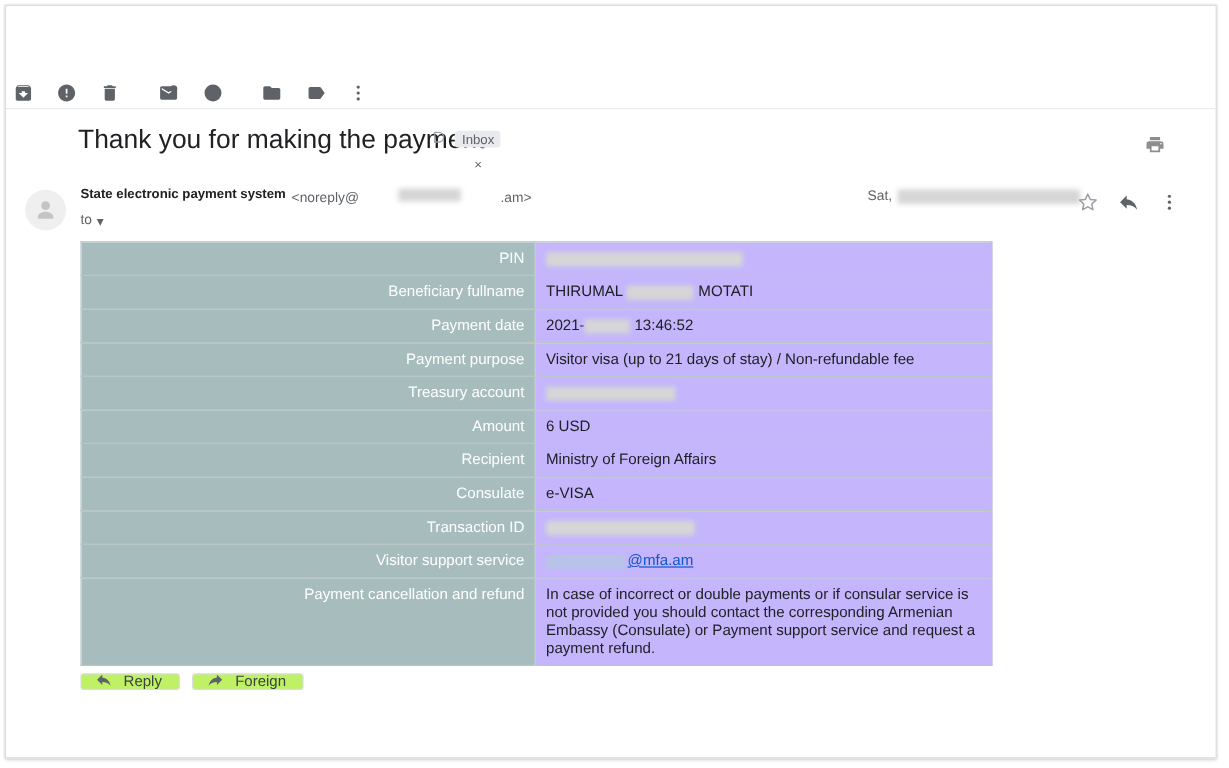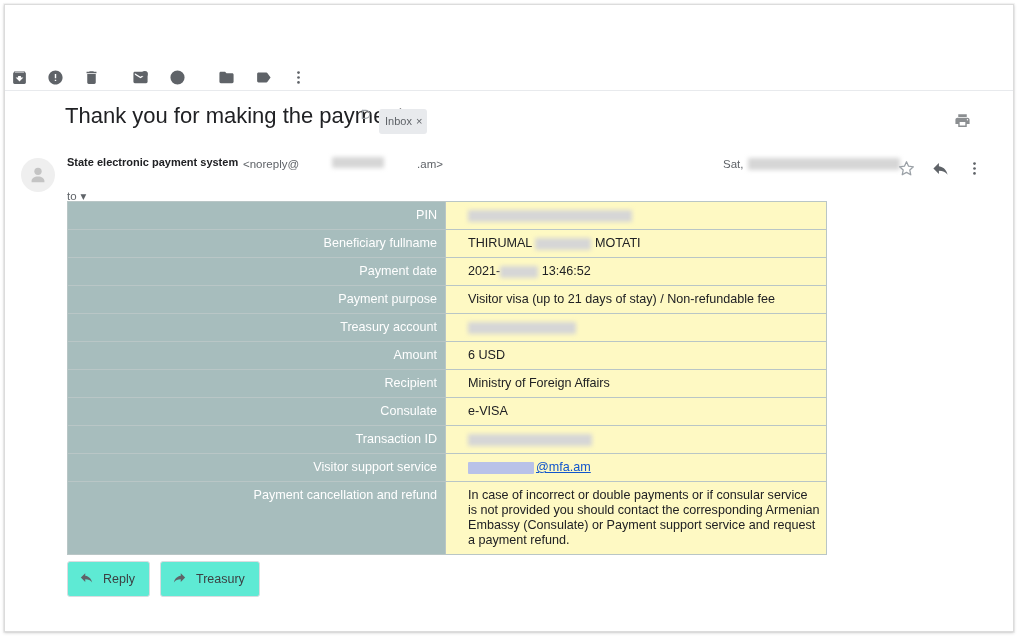--- a/index.html
+++ b/index.html
@@ -78,31 +78,32 @@
   }
   #inbox-marker-icon {
     position: absolute;
     left: 352px;
     top: 6px;
   }
   #inbox-chip {
     position: absolute;
     left: 374px;
     top: 8px;
-    height: 25px;
+    height: 14px;
     padding: 0 5px 0 6px;
     background: #e8eaed;
     border-radius: 3px;
     font-size: 11px;
     line-height: 17px;
     color: #5f6368;
     display: flex;
     align-items: center;
     gap: 4px;
     cursor: pointer;
+    flex-direction: column;
   }
   #inbox-chip .chip-x {
     font-size: 11px;
     color: #5f6368;
   }
   #print-button {
     position: absolute;
     right: 38px;
     top: 6px;
     width: 26px;
@@ -164,21 +165,20 @@
   #recipient-line {
     position: absolute;
     left: 62px;
     top: 22px;
     font-size: 11.5px;
     color: #5f6368;
     display: flex;
     align-items: center;
     gap: 4px;
     cursor: pointer;
-    margin-top: 12px;
   }
   #date-text {
     position: absolute;
     left: 718px;
     top: 3px;
     font-size: 11.5px;
     color: #5f6368;
     display: flex;
     align-items: center;
     gap: 2px;
@@ -216,24 +216,24 @@
   #payment-table td.label {
     width: 363px;
     background: #a7bdbd;
     color: #ffffff;
     text-align: right;
     padding: 6px 8px 6px 6px;
     font-weight: normal;
     line-height: 15px;
   }
   #payment-table td.value {
-    background: #fef9c3;
+    background: #c4b5fd;
     color: #202124;
     text-align: left;
-    padding: 6px 6px 6px 22px;
+    padding: 6px 6px 6px 9px;
     line-height: 15px;
     border-left: 1px solid #9aa9a9;
   }
   .value-link {
     color: #1155cc;
     text-decoration: underline;
   }
   .mail-redact {
     display: inline-block;
     background: #b9c2e8;
@@ -248,25 +248,25 @@
 
   
   #action-buttons {
     position: absolute;
     left: 62px;
     top: 556px;
     display: flex;
     gap: 10px;
   }
   .action-btn {
-    height: 36px;
+    height: 14px;
     padding: 0 14px 0 11px;
     border: 1px solid #dadce0;
     border-radius: 3px;
-    background: #5eead4;
+    background: #bef264;
     display: flex;
     align-items: center;
     gap: 9px;
     font-size: 12.5px;
     color: #3c4043;
     cursor: pointer;
     box-sizing: border-box;
   }
 </style>
 </head>
@@ -482,17 +482,17 @@
       </span>
       <span>Reply</span>
     </div>
 
     <div class="action-btn">
       <span>
         <svg width="15" height="15" viewBox="0 0 24 24" fill="#5f6368">
           <path d="M14 9V5l7 7-7 7v-4.1c-5 0-8.5 1.6-11 5.1 1-5 4-10 11-11z"></path>
         </svg>
       </span>
-      <span>Treasury</span>
+      <span>Foreign</span>
     </div>
   </div>
 
 </div>
 
 </body></html>

